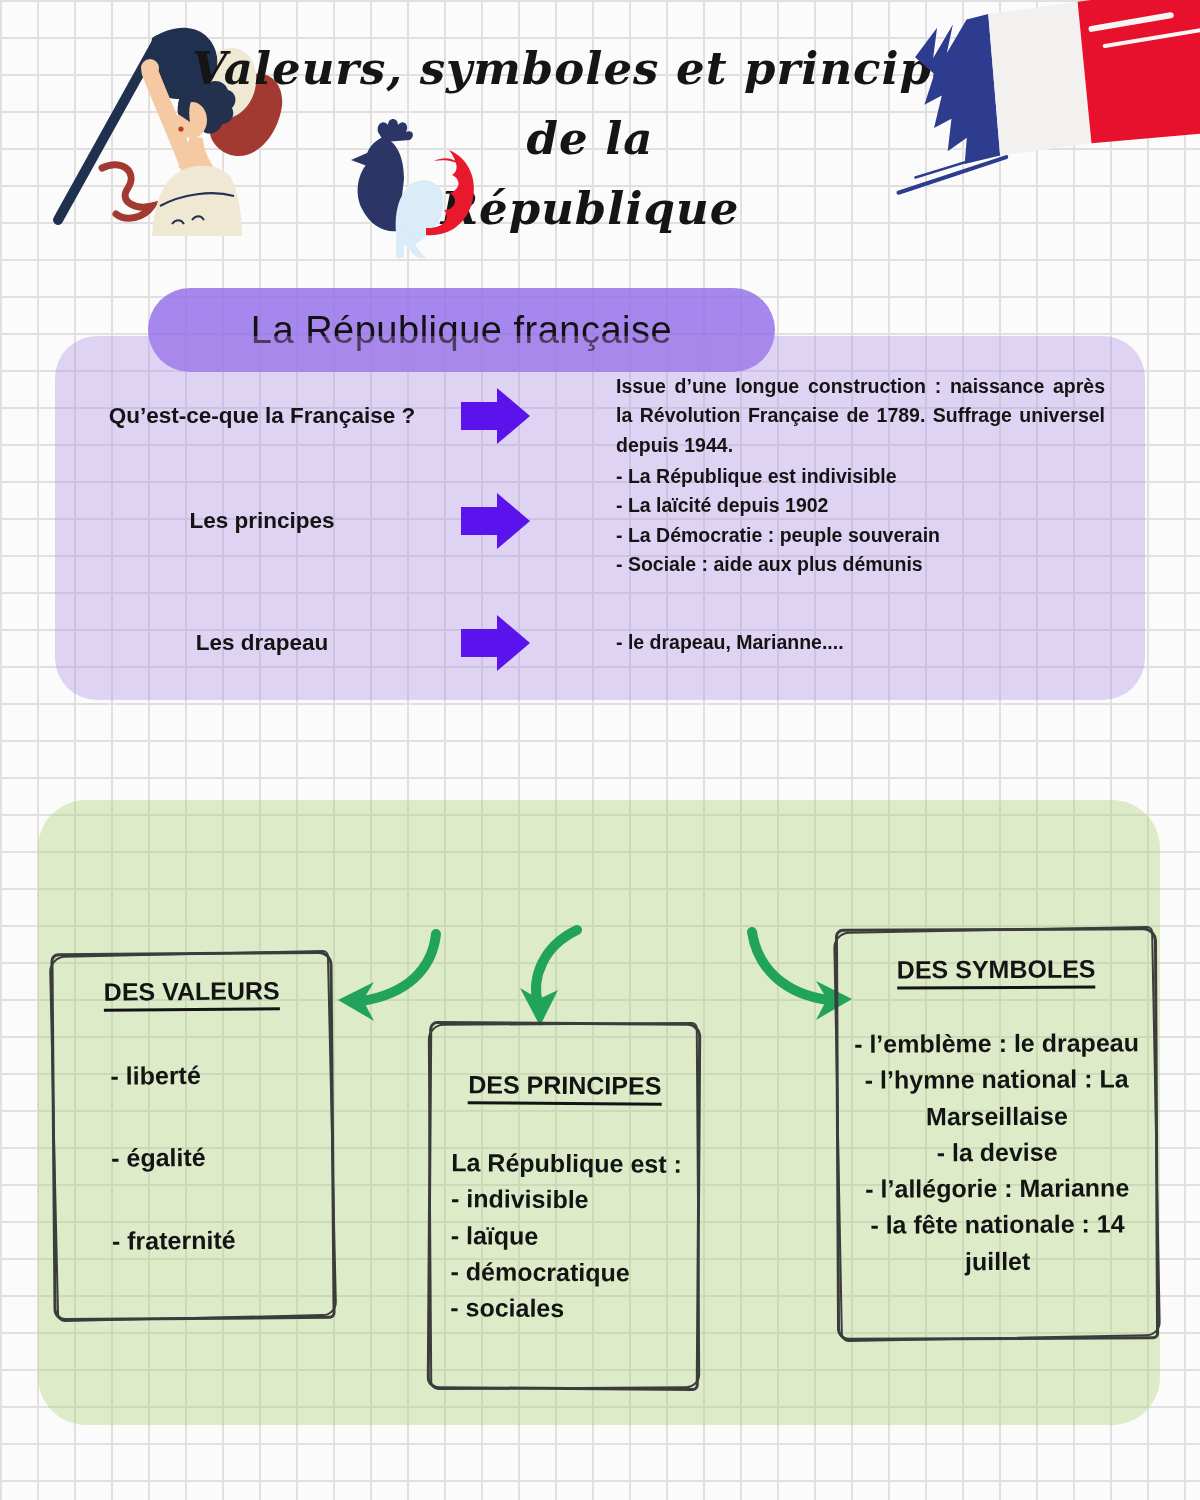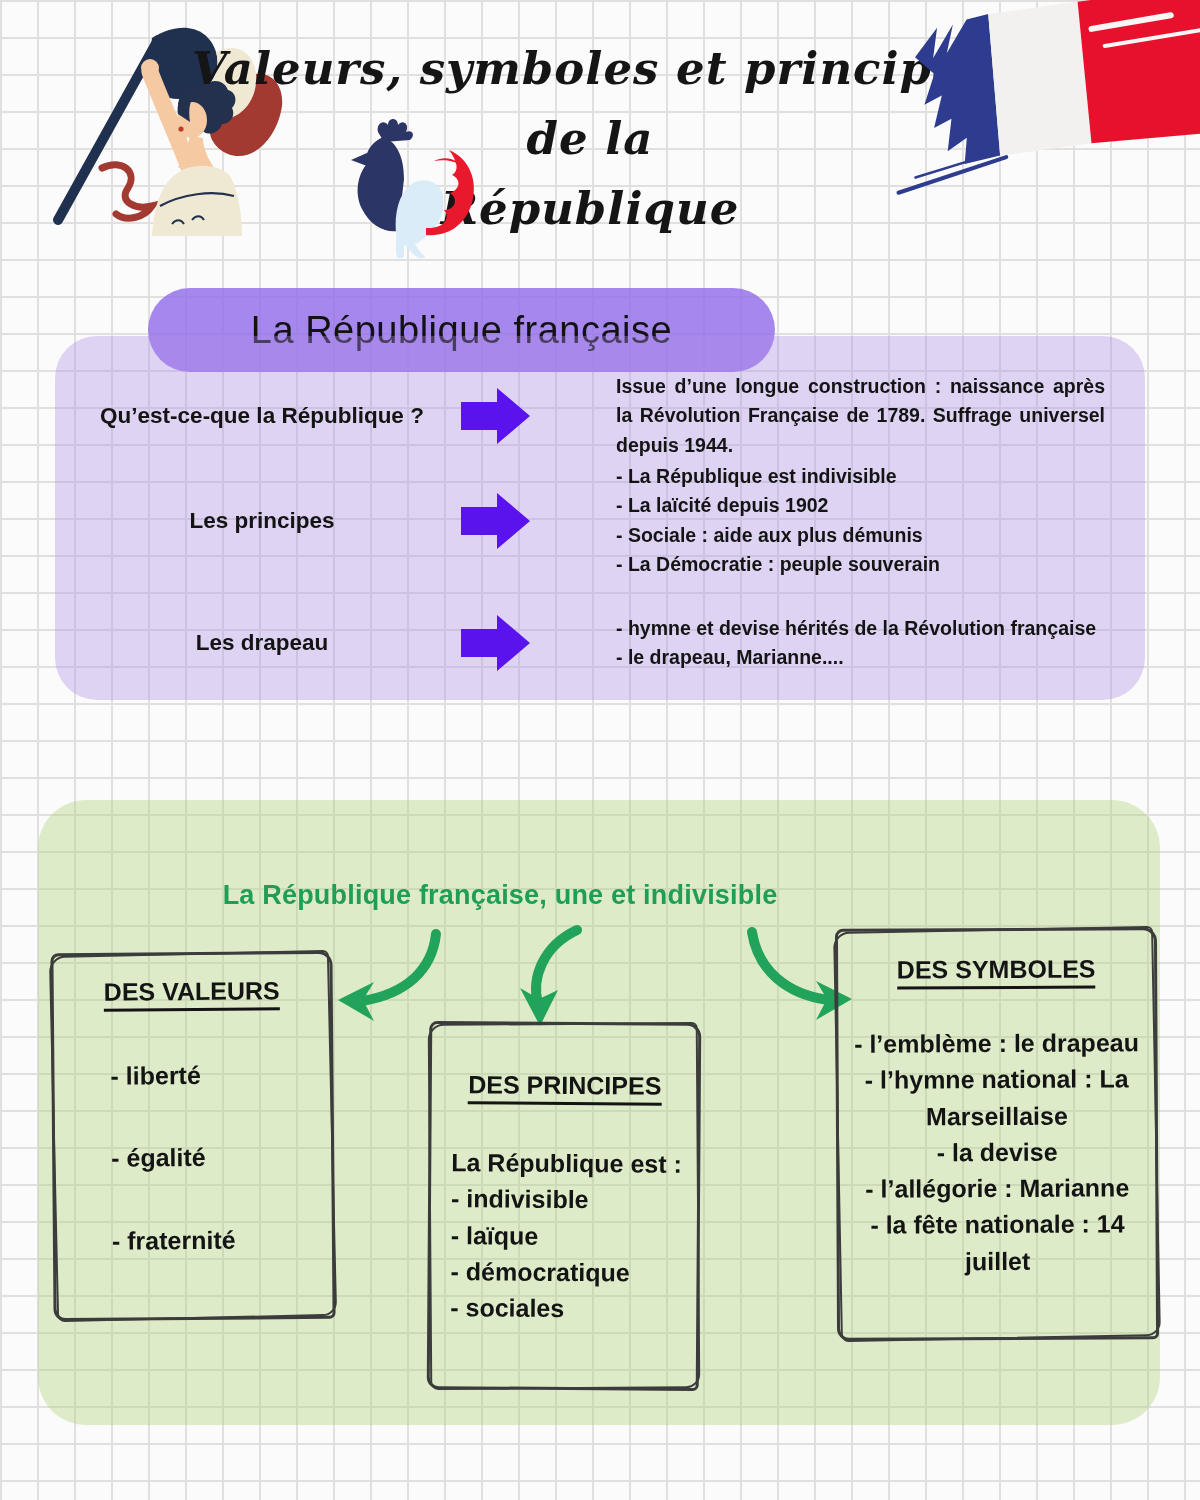--- a/index.html
+++ b/index.html
@@ -121,63 +121,61 @@
     <path d="M212,40 L292,32" stroke="#f7f6f4" stroke-width="6" stroke-linecap="round"></path>
     <path d="M224,58 L330,48" stroke="#f7f6f4" stroke-width="4" stroke-linecap="round"></path>
     <path d="M8,190 L118,162" stroke="#2d3c8e" stroke-width="4" stroke-linecap="round"></path>
     <path d="M26,176 L86,162" stroke="#2d3c8e" stroke-width="2.5" stroke-linecap="round"></path>
   </svg>
 
   <div class="badge badge-purple">La République française</div>
   <div class="panel-purple">
 
     <div class="p-row r1">
-      <div class="p-label">Qu’est-ce-que la République ?</div>
+      <div class="p-label">Qu’est-ce-que la Française ?</div>
       <div class="p-arrow">
         <svg width="72" height="62" viewBox="0 0 72 62">
             <polygon points="0,17 36,17 36,3 69,31 36,59 36,45 0,45" fill="#5a13ec"></polygon>
           </svg>
       </div>
       <div class="p-text">
         <p class="just">Issue d’une longue construction : naissance après la Révolution Française de 1789. Suffrage universel depuis 1944.</p>
       </div>
     </div>
 
     <div class="p-row r2">
       <div class="p-label">Les principes</div>
       <div class="p-arrow">
         <svg width="72" height="62" viewBox="0 0 72 62">
             <polygon points="0,17 36,17 36,3 69,31 36,59 36,45 0,45" fill="#5a13ec"></polygon>
           </svg>
       </div>
       <div class="p-text">
         <p>- La République est indivisible</p>
         <p>- La laïcité depuis 1902</p>
+        <p>- La Démocratie : peuple souverain</p>
         <p>- Sociale : aide aux plus démunis</p>
-        <p>- La Démocratie : peuple souverain</p>
       </div>
     </div>
 
     <div class="p-row r3">
       <div class="p-label">Les drapeau</div>
       <div class="p-arrow">
         <svg width="72" height="62" viewBox="0 0 72 62">
             <polygon points="0,17 36,17 36,3 69,31 36,59 36,45 0,45" fill="#5a13ec"></polygon>
           </svg>
       </div>
       <div class="p-text">
-        <p>- hymne et devise hérités de la Révolution française</p>
         <p>- le drapeau, Marianne....</p>
       </div>
     </div>
   </div>
 
   <div class="panel-green"></div>
 
-  <div class="g-subtitle">La République française, une et indivisible</div>
 
   <svg class="g-arrow" style="left:332px;top:928px;" width="112" height="96" viewBox="0 0 112 96">
     <path d="M104,6 C100,42 74,66 30,73" stroke="#21a35b" stroke-width="10" fill="none" stroke-linecap="round"></path>
     <polygon points="42,54 6,72 42,93 31,72" fill="#21a35b"></polygon>
   </svg>
   <svg class="g-arrow" style="left:505px;top:922px;" width="88" height="110" viewBox="0 0 88 110">
     <path d="M72,8 C38,24 26,56 33,82" stroke="#21a35b" stroke-width="10" fill="none" stroke-linecap="round"></path>
     <polygon points="15,66 35,104 53,68 34,77" fill="#21a35b"></polygon>
   </svg>
   <svg class="g-arrow" style="left:742px;top:926px;" width="118" height="96" viewBox="0 0 118 96">

